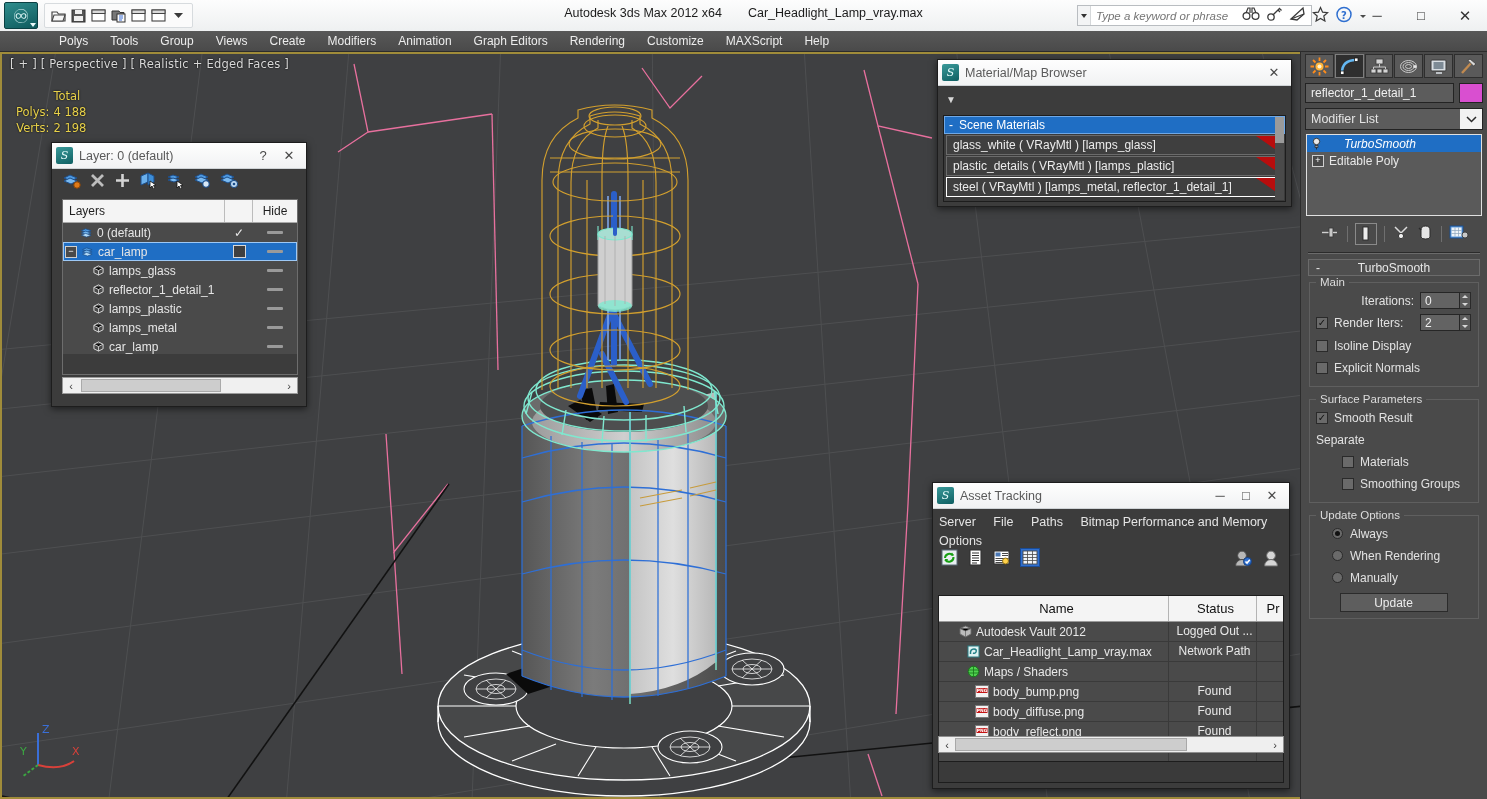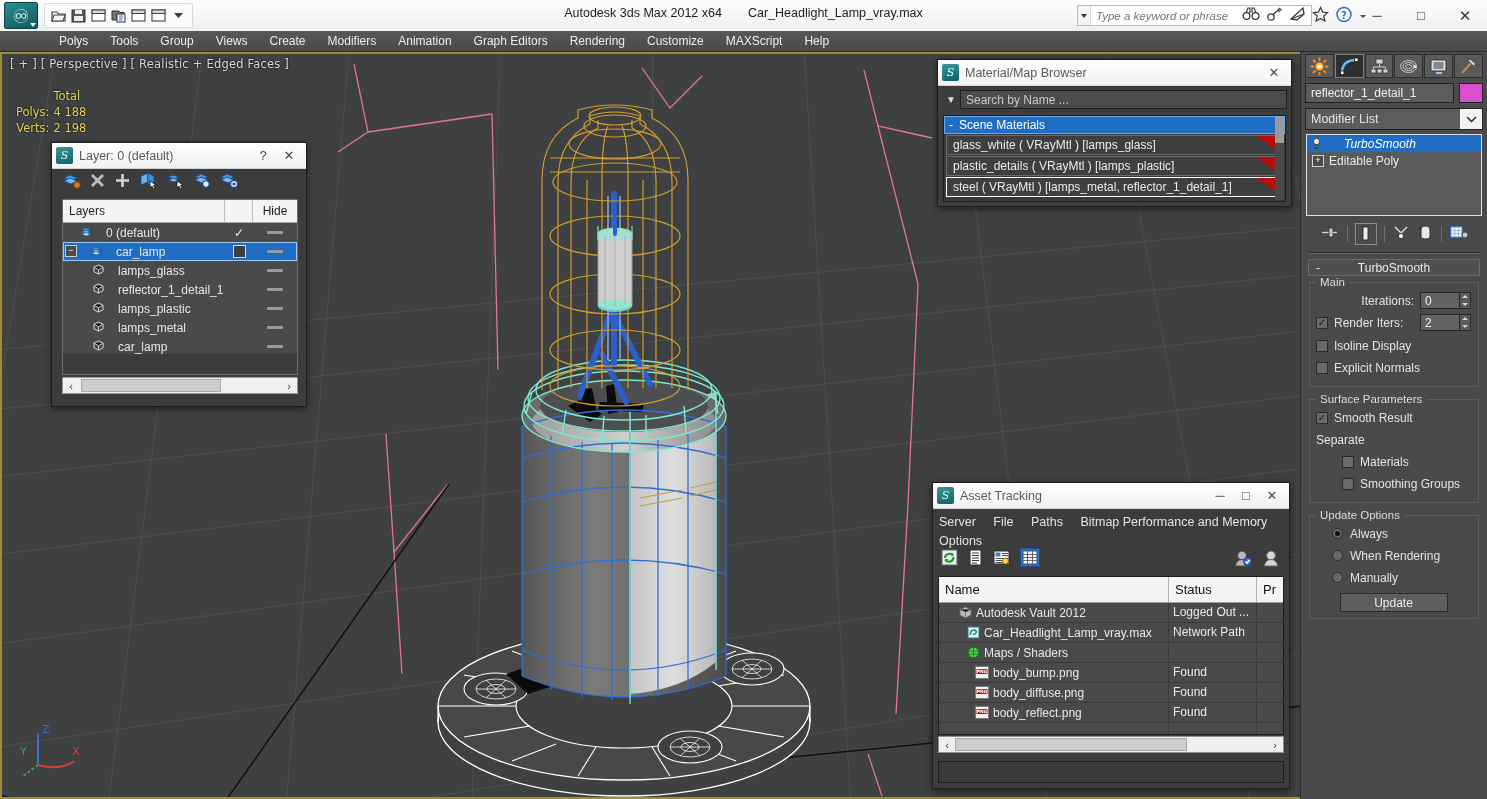--- a/index.html
+++ b/index.html
@@ -74,21 +74,21 @@
   .layer-tools{height:26px;background:#3c3c3c;display:flex;align-items:center;gap:8px;padding:0 10px;box-sizing:border-box;}
   .layer-body{position:absolute;left:10px;top:56px;width:236px;height:176px;
     background:#3c3c3c;border:1px solid #6d6d6d;box-sizing:border-box;}
   .layer-hdr{height:22px;background:#f4f4f4;border-bottom:1px solid #a8a8a8;display:flex;align-items:center;}
   .layer-hdr .c1{flex:1;padding-left:6px;color:#1e1e1e;font-size:12px;border-right:1px solid #bcbcbc;height:22px;line-height:22px;box-sizing:border-box;}
   .layer-hdr .c2{width:28px;border-right:1px solid #bcbcbc;height:22px;box-sizing:border-box;}
   .layer-hdr .c3{width:44px;color:#1e1e1e;font-size:12px;text-align:center;height:22px;line-height:22px;}
   .layer-rows{background:#4a4a4a;height:131px;overflow:hidden;}
   .lrow{height:19px;display:flex;align-items:center;color:#e6e6e6;font-size:12px;}
   .lrow.sel{background:#1f6ec4;outline:1px solid #9dc8f5;outline-offset:-1px;}
-  .lrow .nm{flex:1;display:flex;align-items:flex-start;gap:14px;overflow:hidden;white-space:nowrap;}
+  .lrow .nm{flex:1;display:flex;align-items:center;gap:5px;overflow:hidden;white-space:nowrap;}
   .lrow .mid{width:28px;display:flex;align-items:center;justify-content:center;}
   .lrow .hd{width:44px;display:flex;align-items:center;justify-content:center;}
   .lrow .dash{width:16px;height:3px;background:#9a9a9a;border-radius:1px;}
   .expand{width:10px;height:10px;border:1px solid #cfcfcf;background:#4a4a4a;color:#fff;
     font-size:9px;line-height:8px;text-align:center;flex:none;margin-left:2px;}
   .chkbox{width:11px;height:11px;border:1px solid #d8d8d8;background:#3f3f3f;}
   .layer-sb{position:absolute;left:10px;bottom:12px;width:236px;height:17px;
     background:#f0f0f0;border:1px solid #9a9a9a;box-sizing:border-box;display:flex;align-items:center;}
   .layer-sb .ar{width:16px;height:15px;display:flex;align-items:center;justify-content:center;color:#444;font-size:11px;}
   .layer-sb .thumb{width:140px;height:13px;background:#cdcdcd;border:1px solid #aaa;margin-left:2px;box-sizing:border-box;}
@@ -113,22 +113,22 @@
   .mat-vsb .th{width:9px;height:26px;background:#9a9a9a;}
 
   
   #assetWin{left:932px;top:482px;width:358px;height:307px;background:#3c3c3c;}
   .at-menu{height:38px;padding:4px 6px 0 6px;box-sizing:border-box;color:#e4e4e4;font-size:12.5px;
     line-height:19px;background:#3c3c3c;}
   .at-menu span{display:inline-block;margin-right:14px;}
   .at-menu span.w2{margin-right:0;}
   .at-tools{height:24px;display:flex;align-items:center;gap:10px;padding:0 8px;box-sizing:border-box;}
   .at-tools .sp{flex:1;}
-  .at-grid{position:absolute;left:5px;top:93px;right:5px;height:159px;
-    border:1px solid #1d1d1d;background:#4a4a4a;box-sizing:border-box;overflow:hidden;}
+  .at-grid{position:absolute;left:5px;top:112px;right:5px;height:186px;
+    border:1px solid #1d1d1d;background:#4a4a4a;box-sizing:border-box;overflow:hidden;text-align:center;}
   .at-hdr{height:25px;background:#f4f4f4;display:flex;align-items:center;border-bottom:1px solid #9a9a9a;}
   .at-hdr .h{color:#101010;font-size:13px;padding-left:6px;height:25px;line-height:25px;
     border-right:1px solid #b4b4b4;box-sizing:border-box;}
   .at-hdr .h1{flex:1;}
   .at-hdr .h2{width:88px;}
   .at-hdr .h3{width:26px;border-right:0;}
   .at-row{height:19px;display:flex;align-items:center;border-bottom:1px solid #3a3a3a;}
   .at-row .n{flex:1;display:flex;align-items:center;gap:4px;color:#e8e8e8;font-size:12px;
     white-space:nowrap;overflow:hidden;border-right:1px solid #3a3a3a;height:19px;}
   .at-row .s{width:88px;color:#e8e8e8;font-size:12px;padding-left:4px;
@@ -705,21 +705,20 @@
   </div>
 
   <div class="win" id="matWin">
     <div class="win-tb">
       <div class="ic"></div>
       <div class="t">Material/Map Browser</div>
       <div class="b">✕</div>
     </div>
     <div class="mat-search">
       <div class="tri">▼</div>
-      <div class="fld">Search by Name ...</div>
     </div>
     <div class="mat-list">
       <div class="mat-grp">
         <span style="margin-right:6px;">-</span>
         <span>Scene Materials</span>
       </div>
       <div class="mat-row">
         <span>glass_white  ( VRayMtl )  [lamps_glass]</span>
         <span class="corner"></span>
       </div>

